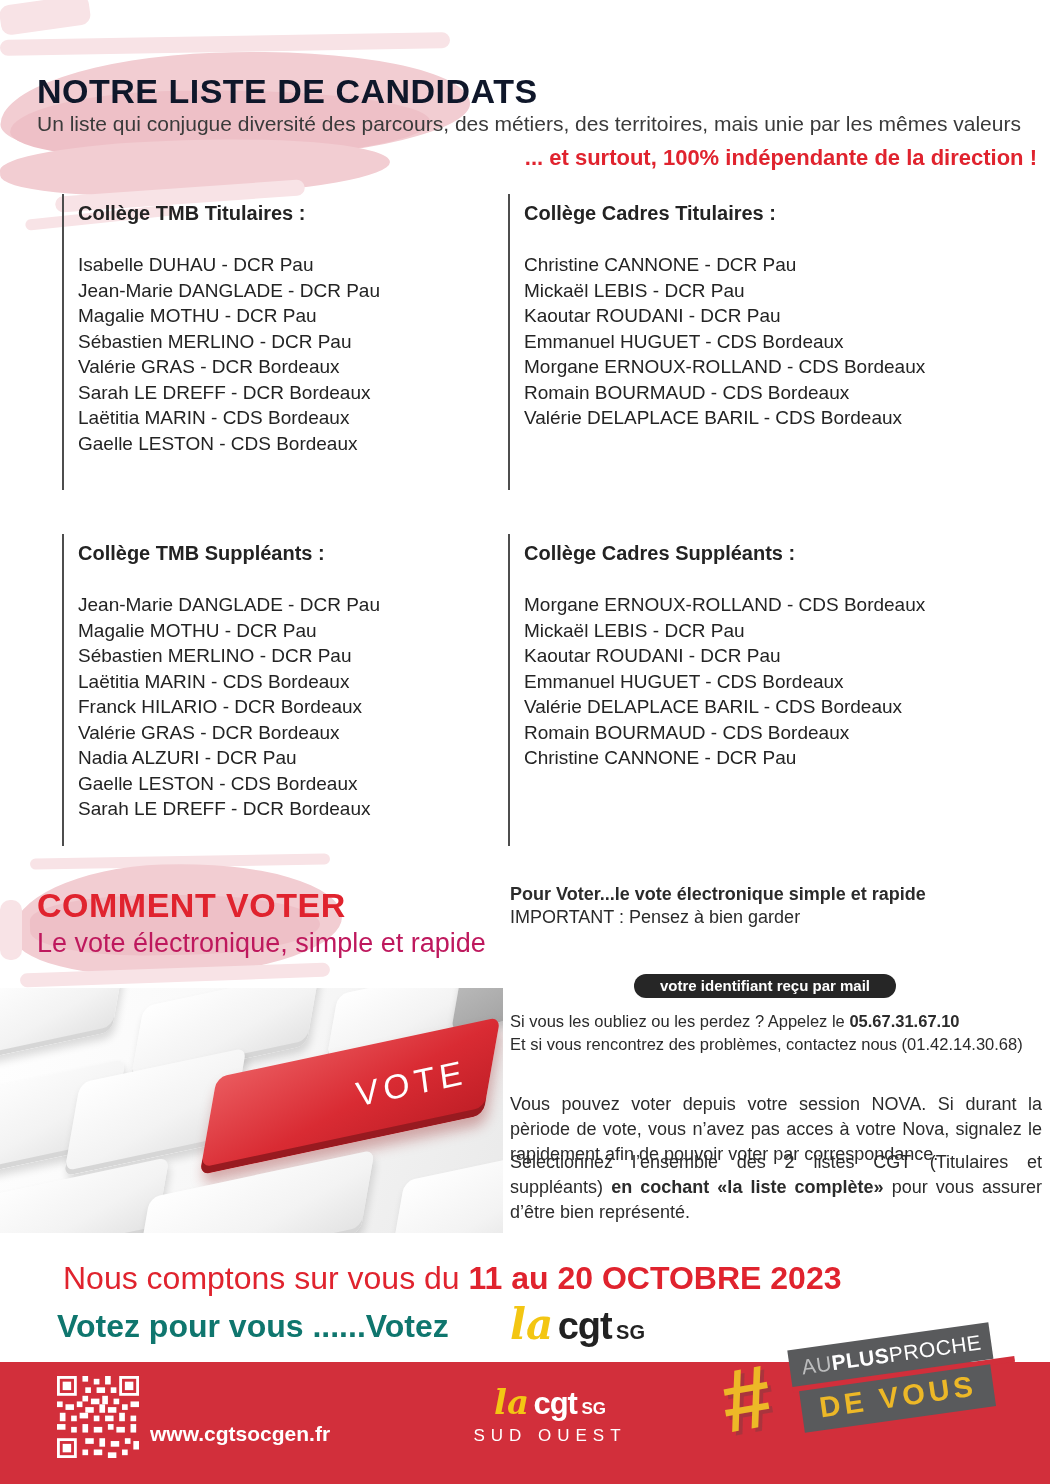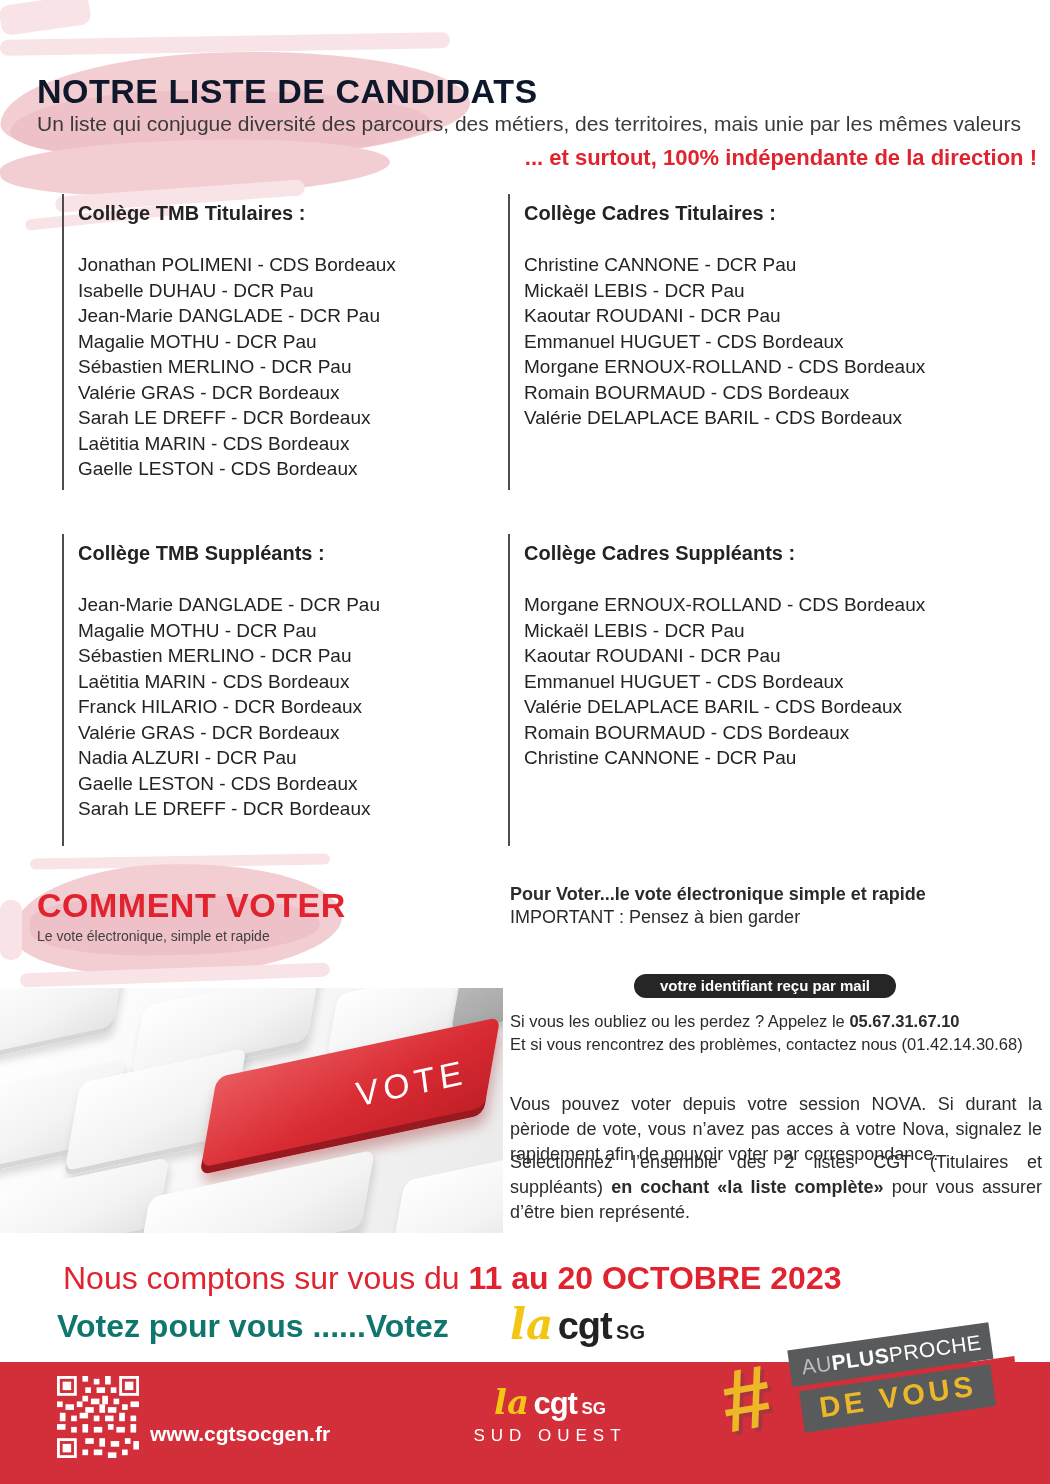--- a/index.html
+++ b/index.html
@@ -19,21 +19,21 @@
 
   
   .college{position:absolute;border-left:2px solid #4d4d4d;padding-left:14px;box-sizing:border-box;}
   .college h3{margin:8px 0 27px 0;font-size:20px;font-weight:700;color:#232323;}
   .college ul{margin:0;padding:0;list-style:none;}
   .college li{font-size:19px;line-height:25.5px;color:#232323;}
 
   
   .cv-title{position:absolute;left:37px;top:886px;font-size:34px;font-weight:600;
             letter-spacing:.5px;color:#e0232e;}
-  .cv-sub{position:absolute;left:37px;top:928px;font-size:14px;color:#404040;}
+  .cv-sub{position:absolute;left:37px;top:928px;font-size:27px;color:#be185d;}
 
   .vote-intro{position:absolute;left:510px;top:884px;width:530px;font-size:18px;font-weight:700;}
   .vote-important{position:absolute;left:510px;top:907px;width:530px;font-size:18px;}
   .pill{position:absolute;background:#262626;color:#ffffff;border-radius:14px;
         text-align:center;font-weight:700;}
   .pill1{left:539px;top:946px;width:452px;height:26px;font-size:16px;line-height:26px;}
   .pill2{left:634px;top:974px;width:262px;height:24px;font-size:15px;line-height:24px;}
 
   .help1{position:absolute;left:510px;top:1012px;width:535px;font-size:16.5px;}
   .help2{position:absolute;left:510px;top:1035px;width:535px;font-size:16.5px;}
@@ -104,21 +104,20 @@
     <div class="stroke light" style="left:0;top:0;width:90px;height:30px;border-radius:10px;transform:rotate(-8deg);"></div>
   </div>
 
   <div class="main-title">NOTRE LISTE DE CANDIDATS</div>
   <div class="subtitle">Un liste qui conjugue diversité des parcours, des métiers, des territoires, mais unie par les mêmes valeurs</div>
   <div class="tagline">... et surtout, 100% indépendante de la direction !</div>
 
   <div class="college" style="left:62px;top:194px;width:432px;height:296px;">
     <h3>Collège TMB Titulaires :</h3>
     <ul>
-      <li>Jonathan POLIMENI - CDS Bordeaux</li>
       <li>Isabelle DUHAU - DCR Pau</li>
       <li>Jean-Marie DANGLADE - DCR Pau</li>
       <li>Magalie MOTHU - DCR Pau</li>
       <li>Sébastien MERLINO - DCR Pau</li>
       <li>Valérie GRAS - DCR Bordeaux</li>
       <li>Sarah LE DREFF - DCR Bordeaux</li>
       <li>Laëtitia MARIN - CDS Bordeaux</li>
       <li>Gaelle LESTON - CDS Bordeaux</li>
     </ul>
   </div>

